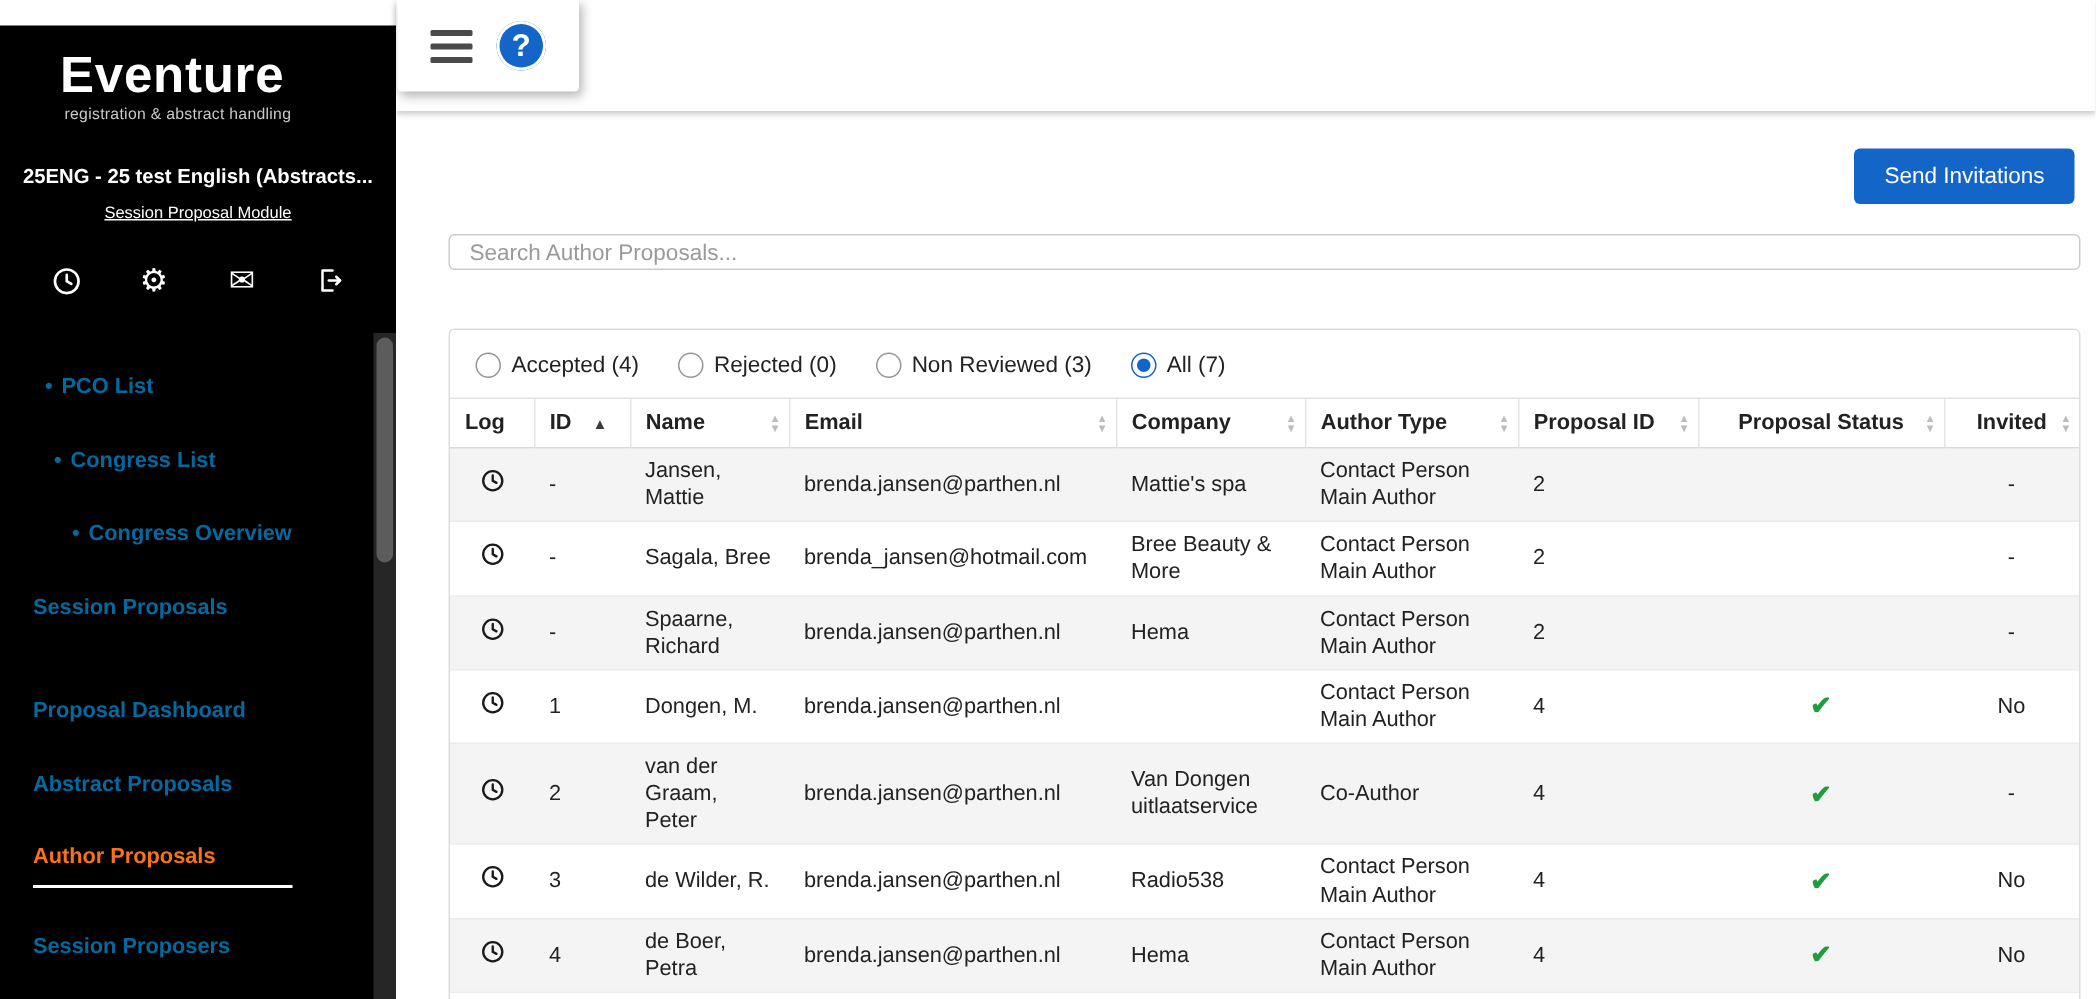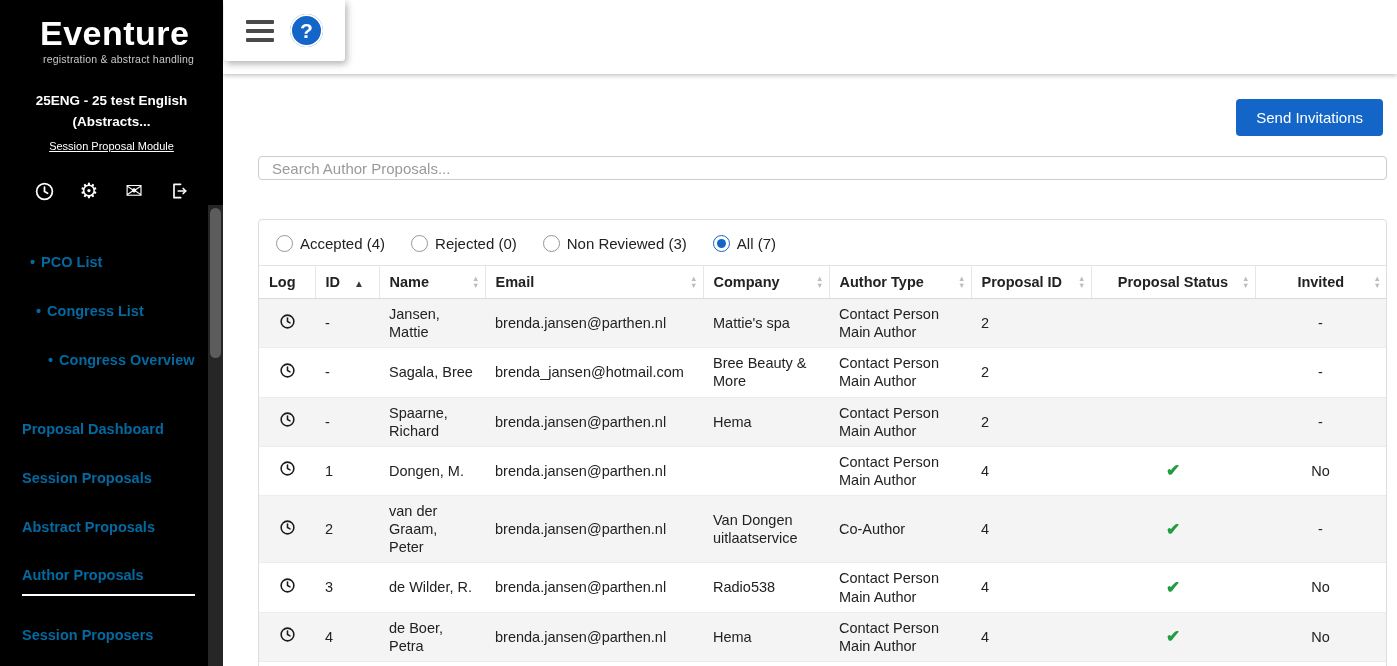--- a/index.html
+++ b/index.html
@@ -2,37 +2,37 @@
 <html><head>
 <meta charset="utf-8">
 <style>
   * { box-sizing: border-box; margin: 0; padding: 0; }
   html, body { width: 1397px; height: 666px; overflow: hidden; }
   body { font-family: "Liberation Sans", sans-serif; background: #fff; }
 
   .app { display: flex; width: 100%; height: 100%; }
 
   
-  .sidebar { width: 223px; flex-shrink: 0; background: #000; position: relative; color: #fff; }
+  .sidebar { width: 264px; flex-shrink: 0; background: #000; position: relative; color: #fff; margin-top: 17px; }
   .logo-area { padding: 16px 0 0 40px; }
   .logo-title { font-size: 34px; font-weight: 700; color: #fff; letter-spacing: 0.5px; line-height: 1.05; }
   .logo-sub { font-size: 10.5px; color: #c9c9c9; margin-top: 1px; padding-left: 3px; letter-spacing: 0.2px; }
   .congress { text-align: center; margin-top: 26px; line-height: 1.55; }
   .congress-title { color: #fff; font-weight: 700; font-size: 13.5px; }
   .module-link { color: #fff; font-size: 11px; text-decoration: underline; cursor: pointer; }
   .side-icons { display: flex; justify-content: space-between; align-items: center; padding: 22px 32px 20px 32px; }
   .side-icon { color: #fff; font-size: 21px; cursor: pointer; display: inline-flex; align-items: center; justify-content: center; width: 24px; height: 24px; }
   .nav { padding: 30px 0 0 0; }
   .nav-item { display: block; color: #0369a1; font-weight: 700; font-size: 14.5px; text-decoration: none; cursor: pointer; margin: 0 0 30px 22px; line-height: 1.3; }
   .nav-item .blt { margin-right: 6px; }
   .nav-item.lvl1 { margin-left: 30px; }
   .nav-item.lvl2 { margin-left: 36px; }
   .nav-item.lvl3 { margin-left: 48px; }
   .nav-item.gap { margin-top: 50px; }
-  .nav-item.active { color: #0369a1; }
+  .nav-item.active { color: #f97316; }
   .nav-item.active .lbl { display: inline-block; padding-bottom: 9px; border-bottom: 2px solid #fff; width: 173px; }
   .sb-scroll { position: absolute; top: 205px; right: 0; bottom: 0; width: 15px; background: #262626; }
   .sb-thumb { position: absolute; top: 3px; left: 2px; width: 11px; height: 150px; background: #5c5c5c; border-radius: 6px; cursor: pointer; }
 
   
   .main { flex: 1; position: relative; background: #fff; }
   .toolbar { height: 74px; background: #fff; box-shadow: 0 2px 4px rgba(0,0,0,0.22); position: relative; z-index: 2; }
   .icon-box { position: absolute; top: 0; left: 1px; width: 121px; height: 61px; background: #fff; border-radius: 0 0 3px 3px; box-shadow: 2px 3px 7px rgba(0,0,0,0.3); display: flex; align-items: center; justify-content: space-around; padding: 0 14px; }
   .hamburger { display: flex; flex-direction: column; justify-content: center; gap: 5px; cursor: pointer; width: 28px; }
   .hamburger span { display: block; height: 4px; width: 28px; background: #4a4a4a; border-radius: 1px; }
@@ -92,22 +92,22 @@
             <path d="M14 4H6v16h8"></path>
             <path d="M11 12h9"></path>
             <path d="M17 9l3 3-3 3"></path>
           </svg>
       </span>
     </div>
     <nav class="nav">
         <a class="nav-item lvl1"><span class="blt">•</span><span class="lbl">PCO List</span></a>
         <a class="nav-item lvl2"><span class="blt">•</span><span class="lbl">Congress List</span></a>
         <a class="nav-item lvl3"><span class="blt">•</span><span class="lbl">Congress Overview</span></a>
+        <a class="nav-item"><span class="lbl">Session Proposals</span></a>
         <a class="nav-item gap"><span class="lbl">Proposal Dashboard</span></a>
-        <a class="nav-item"><span class="lbl">Session Proposals</span></a>
         <a class="nav-item"><span class="lbl">Abstract Proposals</span></a>
         <a class="nav-item active"><span class="lbl">Author Proposals</span></a>
         <a class="nav-item"><span class="lbl">Session Proposers</span></a>
         <a class="nav-item"><span class="lbl">Standard Emails &amp; Setti</span></a>
       </nav>
     <div class="sb-scroll">
       <div class="sb-thumb"></div>
     </div>
   </aside>
 

